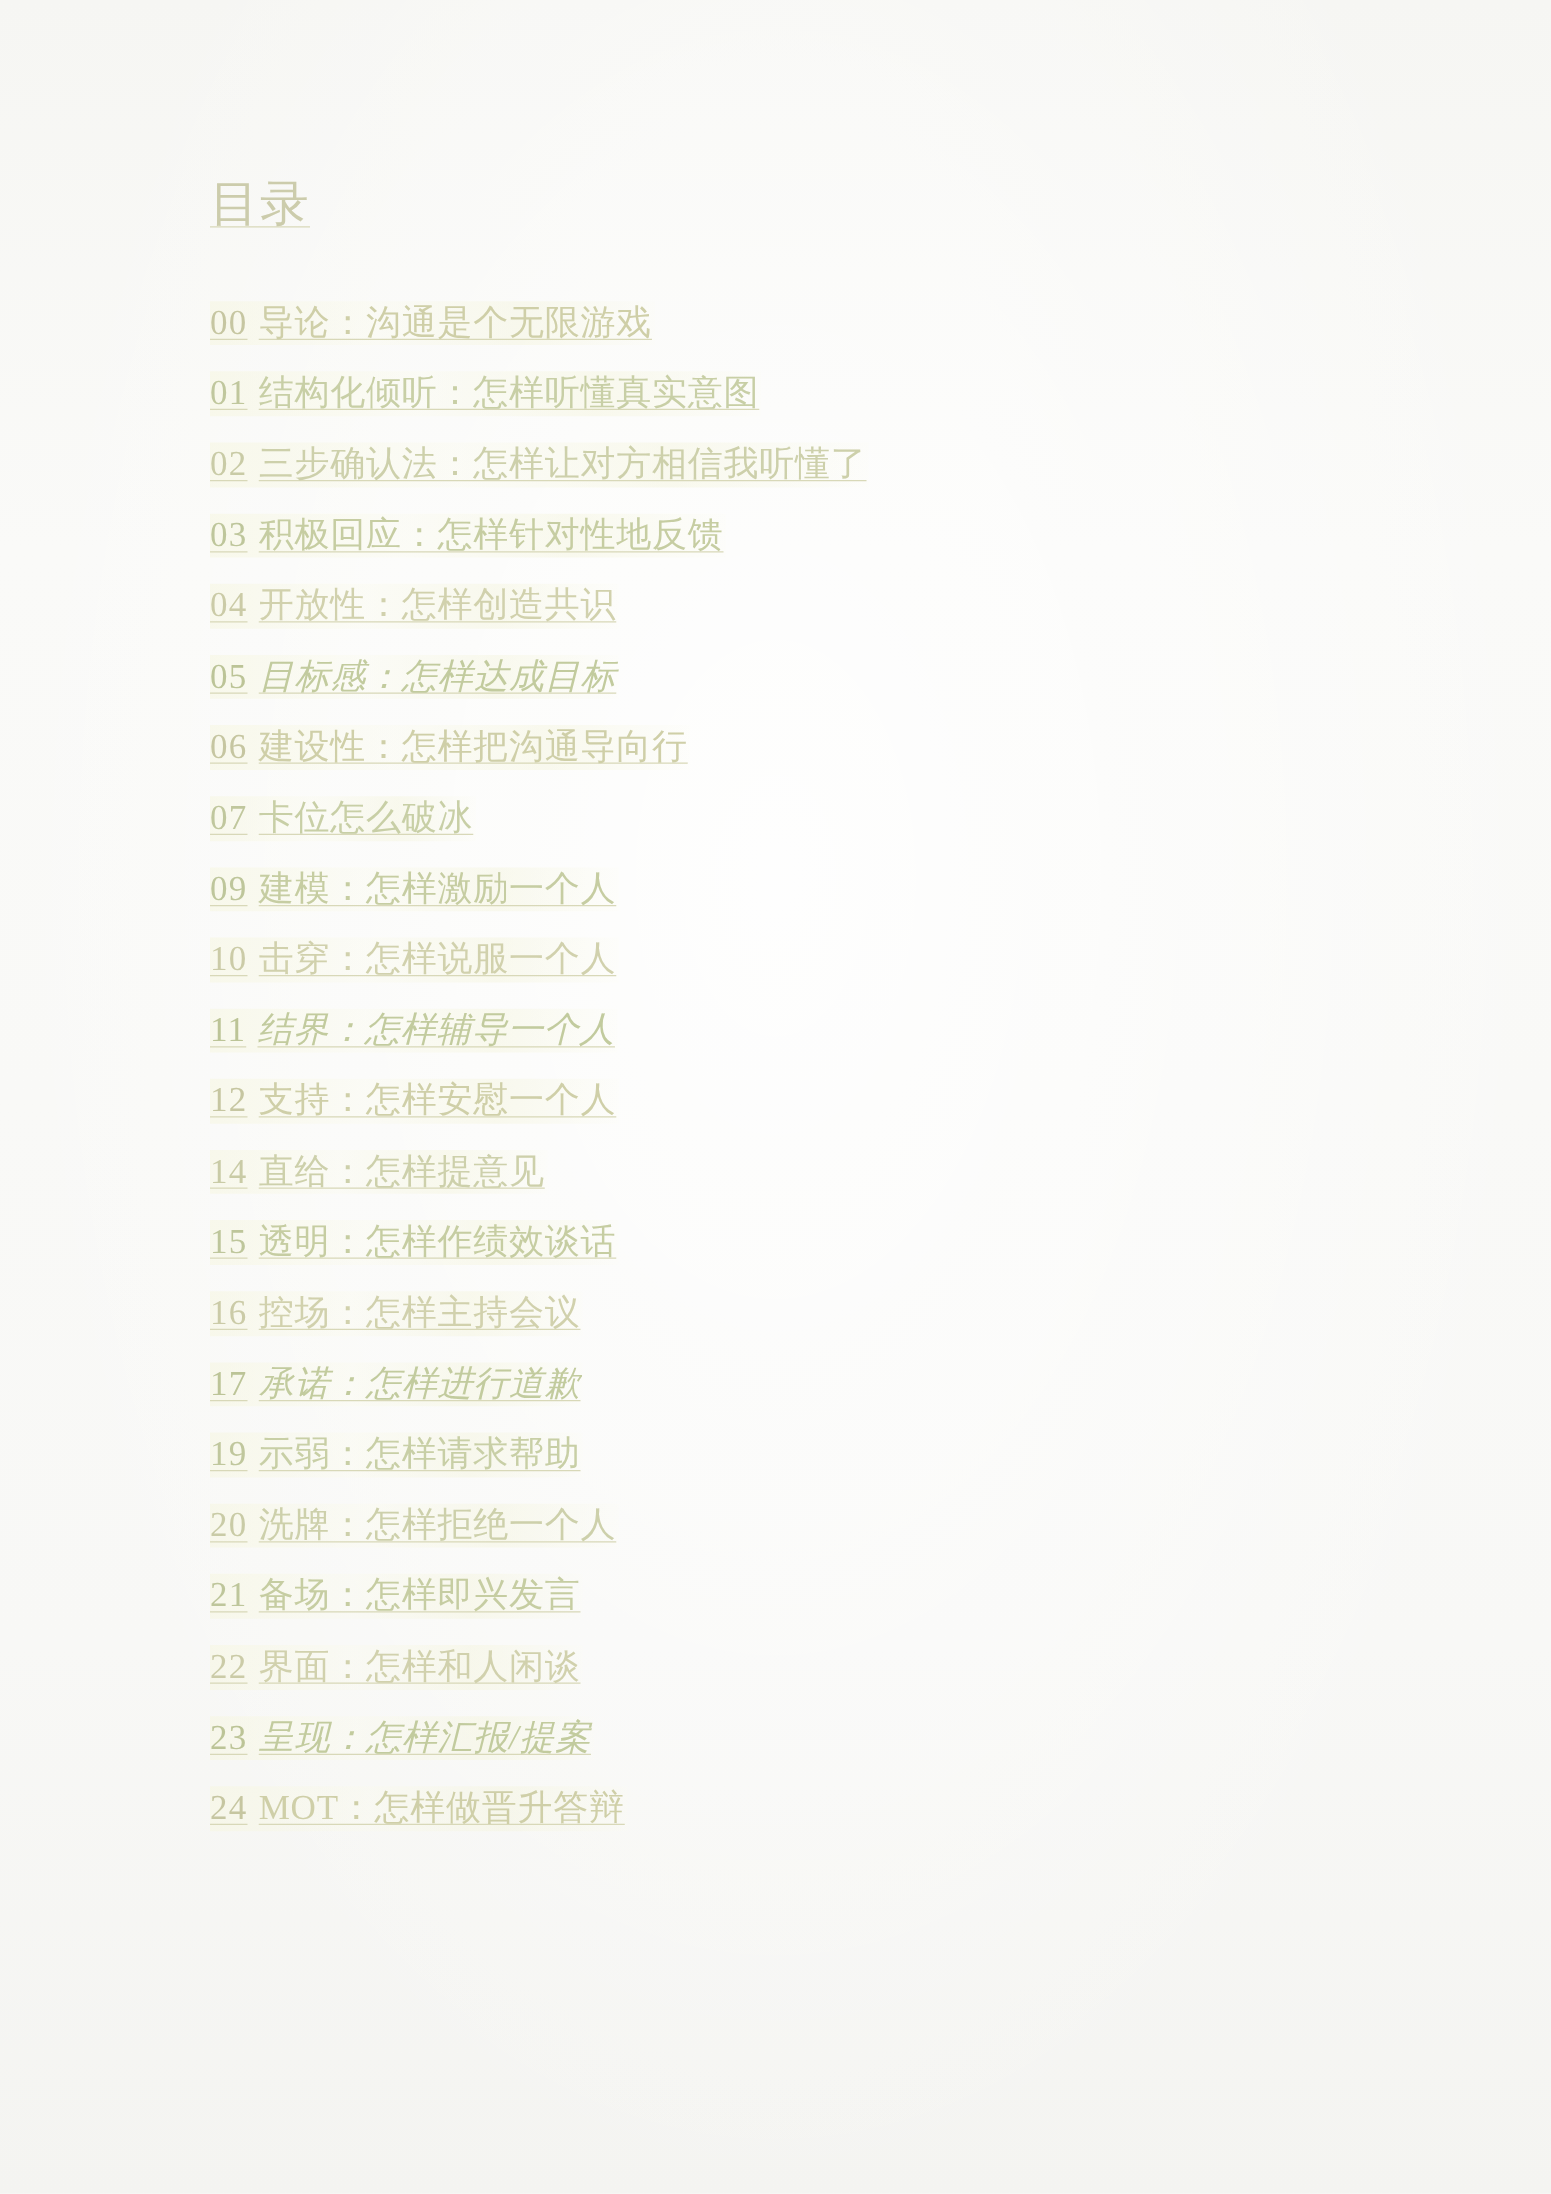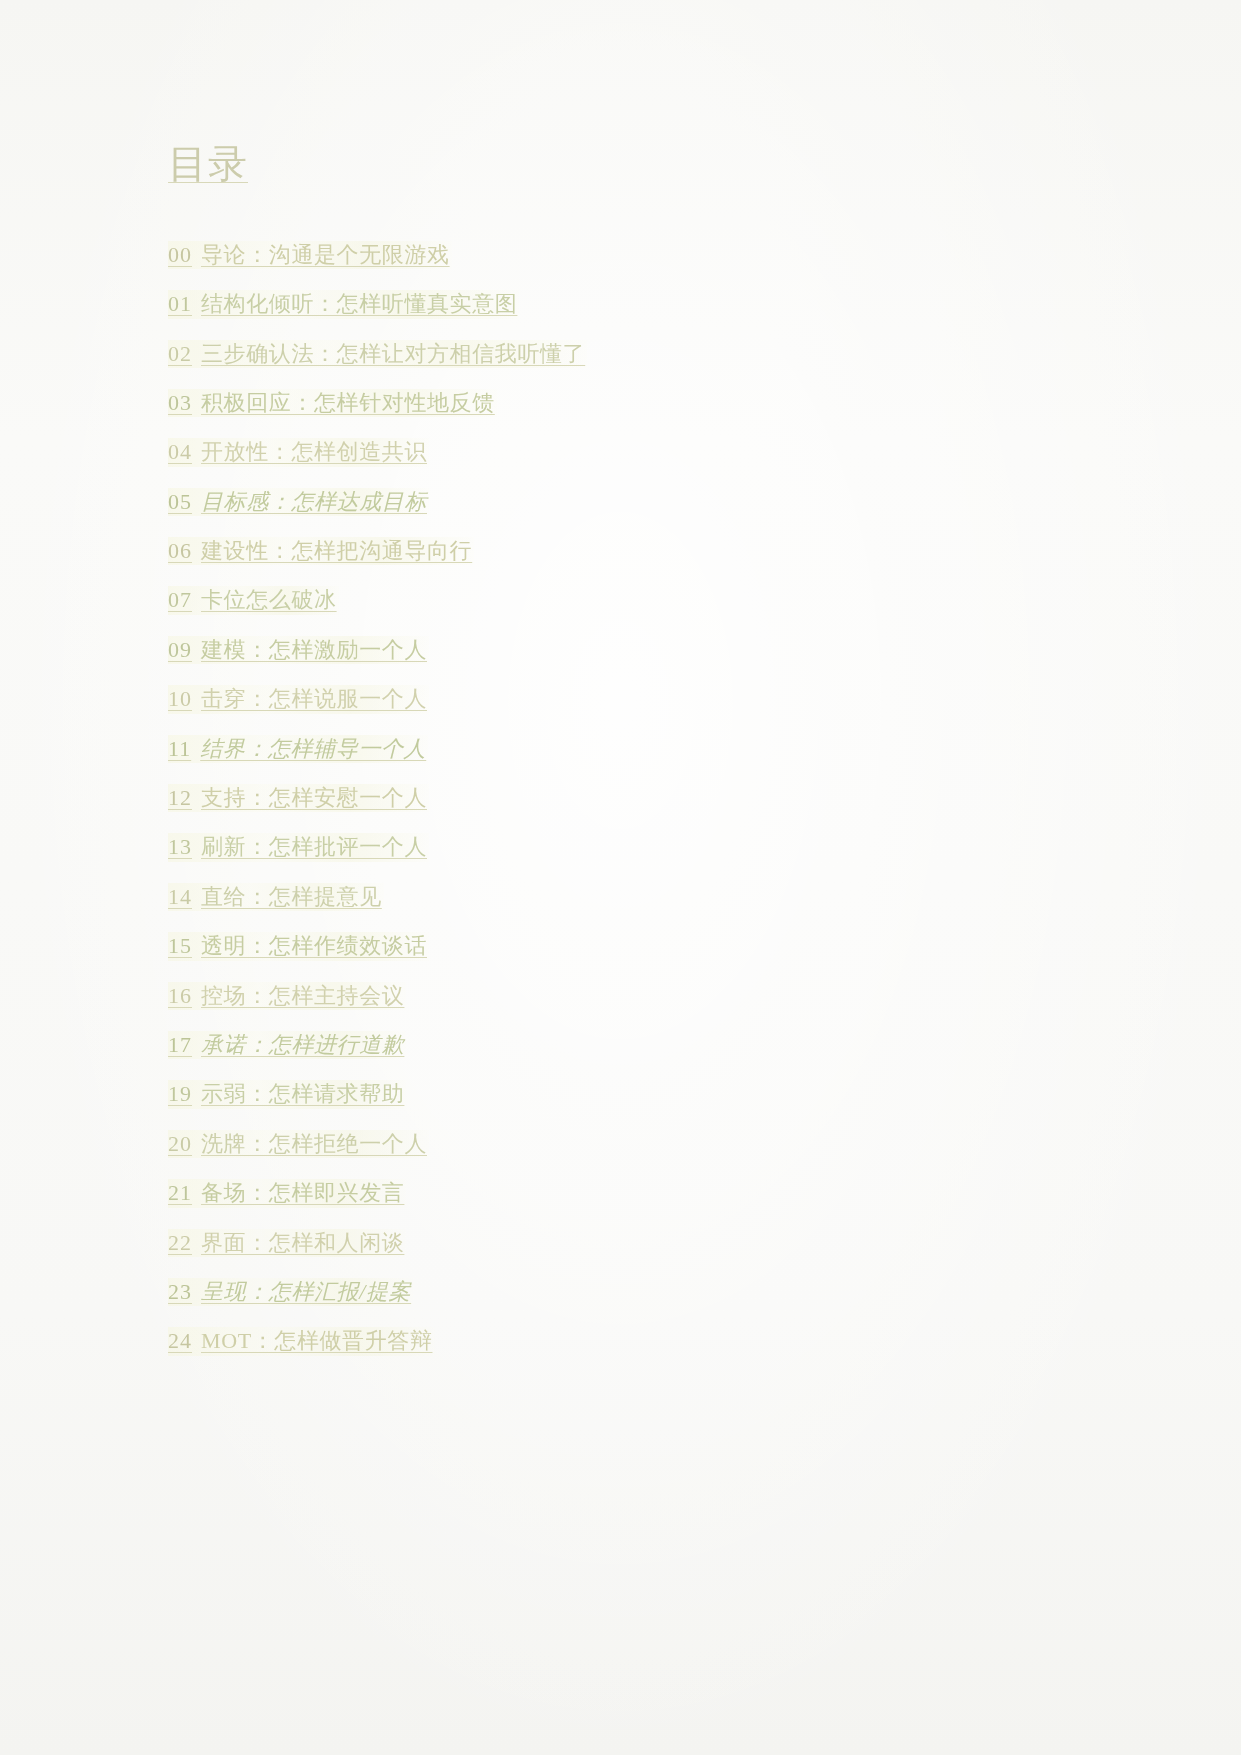--- a/index.html
+++ b/index.html
@@ -62,21 +62,21 @@
     padding: 0;
   }
   .toc-item {
     margin: 0 0 21px 0;
     padding: 0;
     line-height: 1.2;
     white-space: nowrap;
   }
   .toc-link {
     display: inline-block;
-    font-size: 22px;
+    font-size: 28px;
     letter-spacing: 0.6px;
     color: #d2d2ae;
     text-decoration: underline;
     text-decoration-color: #d8d8b8;
     text-underline-offset: 4px;
     text-decoration-thickness: 1px;
     background: linear-gradient(
         92deg,
         rgba(246,246,224,0.55) 0%,
         rgba(250,250,235,0.30) 38%,
@@ -122,21 +122,20 @@
         <li class="toc-item"><a class="toc-link tone-c" href="#"><span class="toc-num">02</span><span class="toc-text">三步确认法：怎样让对方相信我听懂了</span></a></li>
         <li class="toc-item"><a class="toc-link tone-d" href="#"><span class="toc-num">03</span><span class="toc-text">积极回应：怎样针对性地反馈</span></a></li>
         <li class="toc-item"><a class="toc-link tone-e" href="#"><span class="toc-num">04</span><span class="toc-text">开放性：怎样创造共识</span></a></li>
         <li class="toc-item"><a class="toc-link tone-f" href="#"><span class="toc-num">05</span><span class="toc-text">目标感：怎样达成目标</span></a></li>
         <li class="toc-item"><a class="toc-link tone-a" href="#"><span class="toc-num">06</span><span class="toc-text">建设性：怎样把沟通导向行</span></a></li>
         <li class="toc-item"><a class="toc-link tone-b" href="#"><span class="toc-num">07</span><span class="toc-text">卡位怎么破冰</span></a></li>
         <li class="toc-item"><a class="toc-link tone-d" href="#"><span class="toc-num">09</span><span class="toc-text">建模：怎样激励一个人</span></a></li>
         <li class="toc-item"><a class="toc-link tone-e" href="#"><span class="toc-num">10</span><span class="toc-text">击穿：怎样说服一个人</span></a></li>
         <li class="toc-item"><a class="toc-link tone-f" href="#"><span class="toc-num">11</span><span class="toc-text">结界：怎样辅导一个人</span></a></li>
         <li class="toc-item"><a class="toc-link tone-a" href="#"><span class="toc-num">12</span><span class="toc-text">支持：怎样安慰一个人</span></a></li>
-        <li class="toc-item"><a class="toc-link tone-b" href="#"><span class="toc-num">13</span><span class="toc-text">刷新：怎样批评一个人</span></a></li>
         <li class="toc-item"><a class="toc-link tone-c" href="#"><span class="toc-num">14</span><span class="toc-text">直给：怎样提意见</span></a></li>
         <li class="toc-item"><a class="toc-link tone-d" href="#"><span class="toc-num">15</span><span class="toc-text">透明：怎样作绩效谈话</span></a></li>
         <li class="toc-item"><a class="toc-link tone-e" href="#"><span class="toc-num">16</span><span class="toc-text">控场：怎样主持会议</span></a></li>
         <li class="toc-item"><a class="toc-link tone-f" href="#"><span class="toc-num">17</span><span class="toc-text">承诺：怎样进行道歉</span></a></li>
         <li class="toc-item"><a class="toc-link tone-b" href="#"><span class="toc-num">19</span><span class="toc-text">示弱：怎样请求帮助</span></a></li>
         <li class="toc-item"><a class="toc-link tone-c" href="#"><span class="toc-num">20</span><span class="toc-text">洗牌：怎样拒绝一个人</span></a></li>
         <li class="toc-item"><a class="toc-link tone-d" href="#"><span class="toc-num">21</span><span class="toc-text">备场：怎样即兴发言</span></a></li>
         <li class="toc-item"><a class="toc-link tone-e" href="#"><span class="toc-num">22</span><span class="toc-text">界面：怎样和人闲谈</span></a></li>
         <li class="toc-item"><a class="toc-link tone-f" href="#"><span class="toc-num">23</span><span class="toc-text">呈现：怎样汇报/提案</span></a></li>
         <li class="toc-item"><a class="toc-link tone-a" href="#"><span class="toc-num">24</span><span class="toc-text">MOT：怎样做晋升答辩</span></a></li>

